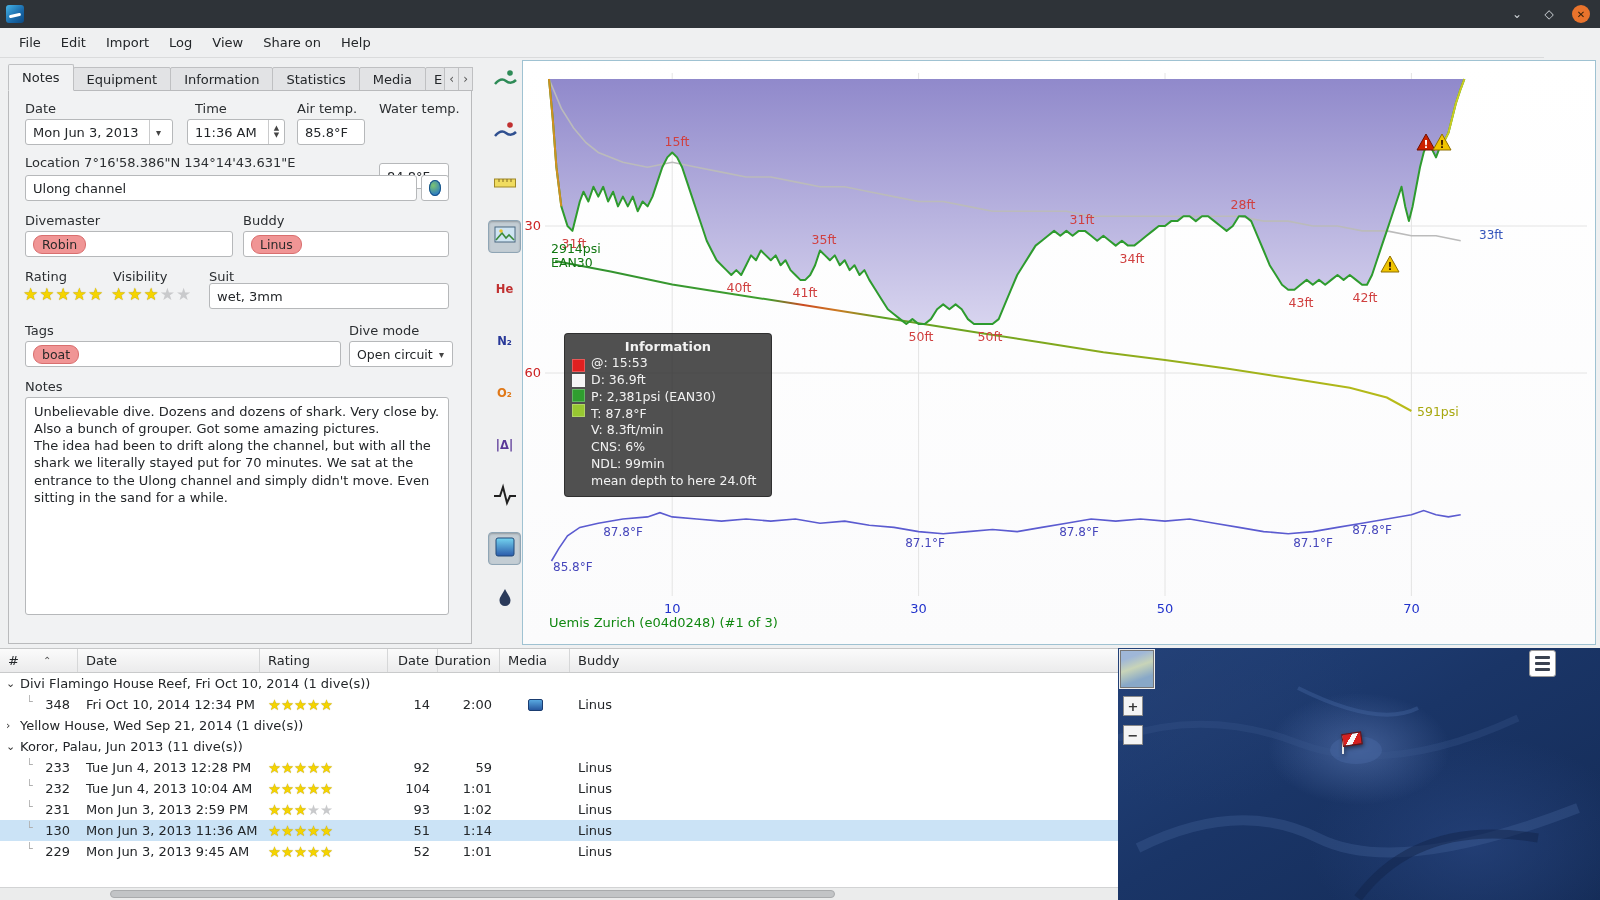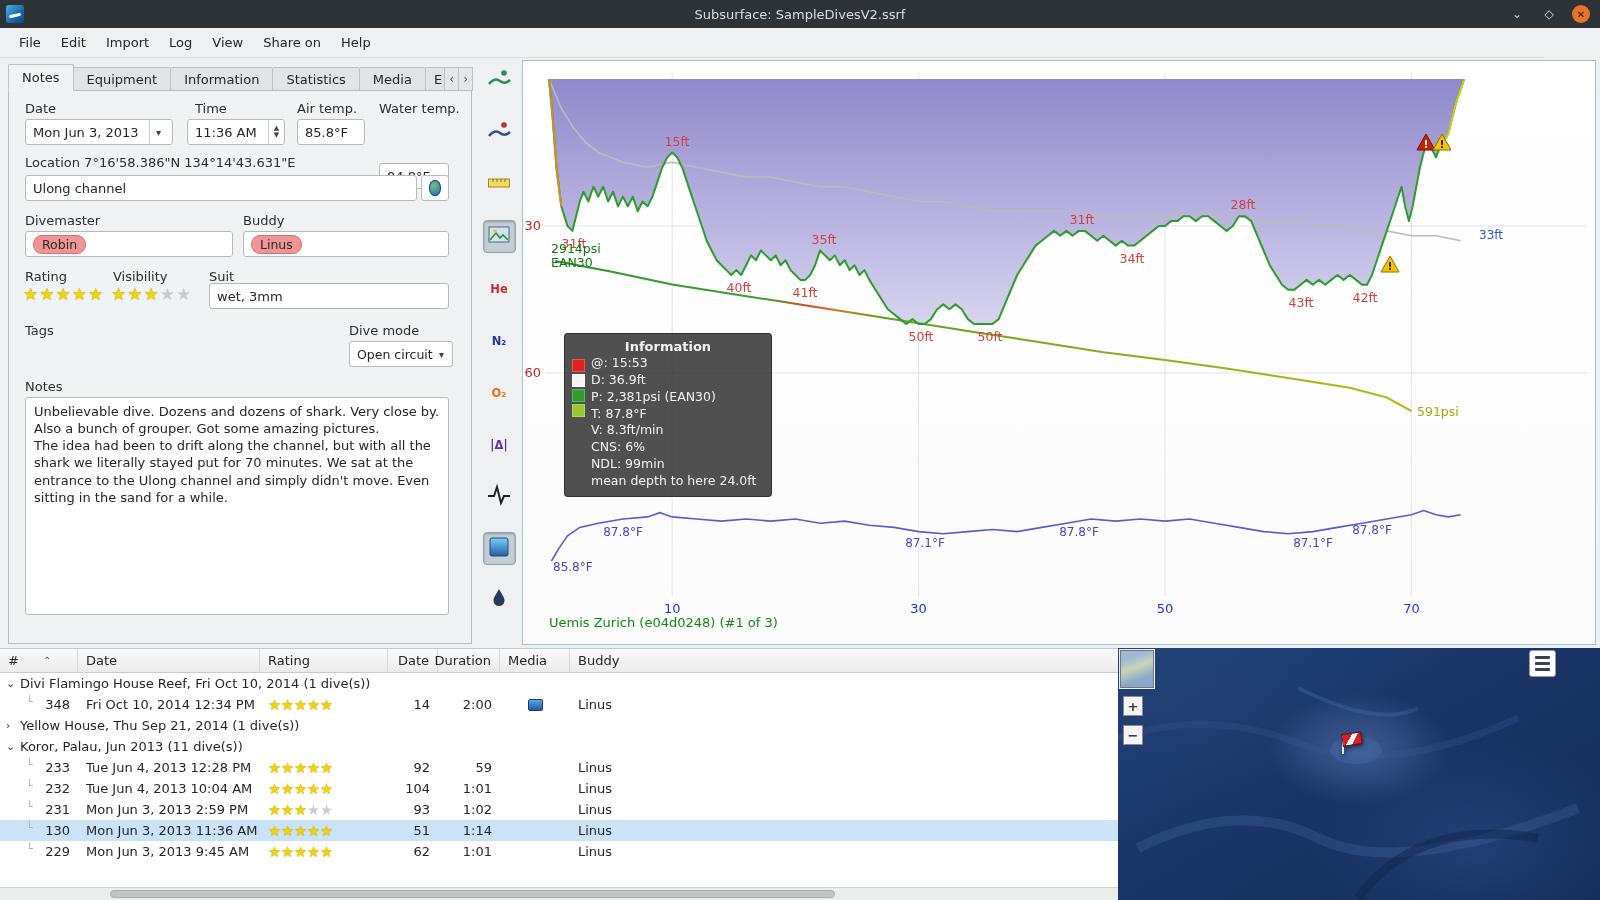--- a/index.html
+++ b/index.html
@@ -33,21 +33,21 @@
 input.field{font:13px "DejaVu Sans",sans-serif;color:#232629}
 .arrowbox{margin-left:auto;border-left:1px solid #cacbcc;height:100%;display:flex;align-items:center;padding:0 4px 0 6px;color:#444;font-size:10px}
 .spincol{margin-left:auto;border-left:1px solid #cacbcc;height:100%;width:16px;display:flex;flex-direction:column;align-items:center;justify-content:center;font-size:7px;line-height:7px;color:#444}
 .chip{display:inline-block;background:#f09595;border:1px solid #d96f6f;border-radius:9px;padding:0 8px;line-height:17px;font-size:12.5px;color:#2a2a2a}
 .stars{position:absolute;white-space:nowrap}
 .stars .f,.lstars .f{color:#f5d400;text-shadow:0 0 1px #907800;font-size:17px;letter-spacing:1px}
 .stars .e,.lstars .e{color:#c9cacc;font-size:17px;letter-spacing:1px}
 textarea.notes{position:absolute;background:#fff;border:1px solid #b6b8ba;border-radius:3px;padding:5px 8px;font:13px/1.32 "DejaVu Sans",sans-serif;resize:none;color:#232629}
 
 
-.tool-col{position:absolute;left:477px;top:64px;width:44px;height:580px;display:flex;flex-direction:column;align-items:center;gap:19px}
+.tool-col{position:absolute;left:477px;top:64px;width:44px;height:580px;display:flex;flex-direction:column;align-items:flex-end;gap:19px}
 .tool-btn{width:33px;height:33px;border-radius:4px;display:flex;align-items:center;justify-content:center;font-weight:bold;flex:0 0 auto}
 .tool-btn.active{background:#c3cdd4;border:1px solid #8fa5b5;box-shadow:inset 0 1px 2px rgba(0,0,0,.25)}
 .tool-btn .tl{font-size:11.5px;font-weight:bold}
 .tool-chevron{margin-top:auto;width:33px;height:24px;display:flex;align-items:center;justify-content:center;color:#333;font-size:14px}
 
 
 .profile{position:absolute;left:522px;top:60px;width:1074px;height:585px;background:linear-gradient(#ffffff,#fbfbfc);border:1px solid #9fc2d2}
 #profile-canvas{position:absolute;left:0;top:0;right:0;bottom:0}
 .info-box{position:absolute;left:41px;top:272px;width:208px;background:rgba(42,42,42,.82);border:1px solid rgba(15,15,15,.5);border-radius:4px;color:#f2f2f2;font-size:12.5px;padding:4px 8px 7px 26px;line-height:1.34;z-index:3}
 .info-title{text-align:center;font-weight:bold;margin-left:-18px;font-size:13px}
@@ -95,21 +95,20 @@
 .menu-btn b{display:block;height:3px;background:#3a4250;border-radius:1px}
 .flag{position:absolute;left:222px;top:86px;width:26px;height:22px;filter:drop-shadow(1px 2px 2px rgba(0,0,0,.5))}
 .flag .pole{position:absolute;left:2px;top:2px;width:2px;height:18px;background:#e8e8e8}
 .flag .banner{position:absolute;left:3px;top:0;width:20px;height:13px;border:1px solid #701010;background:linear-gradient(125deg,#d42020 38%,#f8f8f8 38% 62%,#d42020 62%);transform:rotate(-8deg);transform-origin:left bottom}
 </style>
 </head>
 <body>
 
 <div class="titlebar">
   <div class="app-icon"></div>
-  <div class="title-text">Subsurface: SampleDivesV2.ssrf</div>
   <div class="win-controls">
     <div class="win-btn">⌄</div>
     <div class="win-btn">◇</div>
     <div class="win-btn win-close">✕</div>
   </div>
 </div>
 
 <div class="menubar">
     <div class="menu-item">File</div>
     <div class="menu-item">Edit</div>
@@ -170,20 +169,23 @@
 
     <div class="flabel" style="left:16px;top:178px">Rating</div>
     <div class="flabel" style="left:104px;top:178px">Visibility</div>
     <div class="flabel" style="left:200px;top:178px">Suit</div>
     <div class="stars" id="rating-stars" style="left:14px;top:193px"><span class="stars-inner"><span class="f">★★★★★</span><span class="e"></span></span></div>
     <div class="stars" id="visibility-stars" style="left:102px;top:193px"><span class="stars-inner"><span class="f">★★★</span><span class="e">★★</span></span></div>
     <input class="field" style="left: 200px; top: 192px; width: 240px;" value="wet, 3mm">
 
     <div class="flabel" style="left:16px;top:232px">Tags</div>
     <div class="flabel" style="left:340px;top:232px">Dive mode</div>
+    <div class="field" style="left:16px;top:250px;width:316px">
+      <span class="chip">boat</span>
+    </div>
     <div class="field" style="left:340px;top:250px;width:104px;padding-right:4px">
       <span style="font-size:12.5px">Open circuit</span>
       <span class="arrowbox" style="border:none;padding-left:2px">
           <span>▾</span>
         </span>
     </div>
 
     <div class="flabel" style="left:16px;top:288px">Notes</div>
     <textarea class="notes" style="left: 16px; top: 306px; width: 424px; height: 218px;">Unbelievable dive. Dozens and dozens of shark. Very close by.
 Also a bunch of grouper. Got some amazing pictures.
@@ -397,21 +399,21 @@
         </span>
         <span class="c depth">14</span>
         <span class="c dur">2:00</span>
         <span class="c media">
           <span class="media-ic"></span>
         </span>
         <span class="c buddy">Linus</span>
       </div>
       <div class="dlrow">
         <span class="trip-arrow">›</span>
-        <span class="trip-label">Yellow House, Thu Sep 21, 2014 (1 dive(s))</span>
+        <span class="trip-label">Yellow House, Wed Sep 21, 2014 (1 dive(s))</span>
       </div>
       <div class="dlrow">
         <span class="trip-arrow">⌄</span>
         <span class="trip-label">Koror, Palau, Jun 2013 (11 dive(s))</span>
       </div>
       <div class="dlrow">
         <span class="c num">
           <span class="tree">└</span>
           <span class="nn">233</span>
         </span>
@@ -468,21 +470,21 @@
       </div>
       <div class="dlrow">
         <span class="c num">
           <span class="tree">└</span>
           <span class="nn">229</span>
         </span>
         <span class="c date">Mon Jun 3, 2013 9:45 AM</span>
         <span class="c rating">
           <span class="lstars"><span class="f">★★★★★</span><span class="e"></span></span>
         </span>
-        <span class="c depth">62</span>
+        <span class="c depth">52</span>
         <span class="c dur">1:01</span>
         <span class="c media"></span>
         <span class="c buddy">Linus</span>
       </div>
     </div>
   <div class="hscroll">
     <div class="hthumb"></div>
   </div>
 </div>
 

